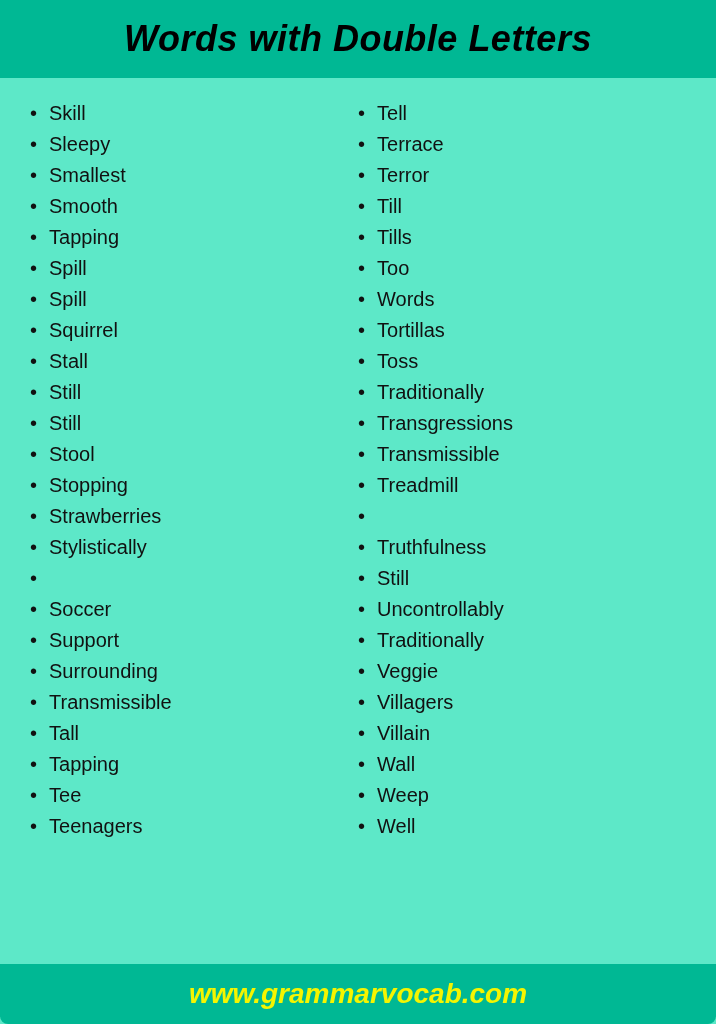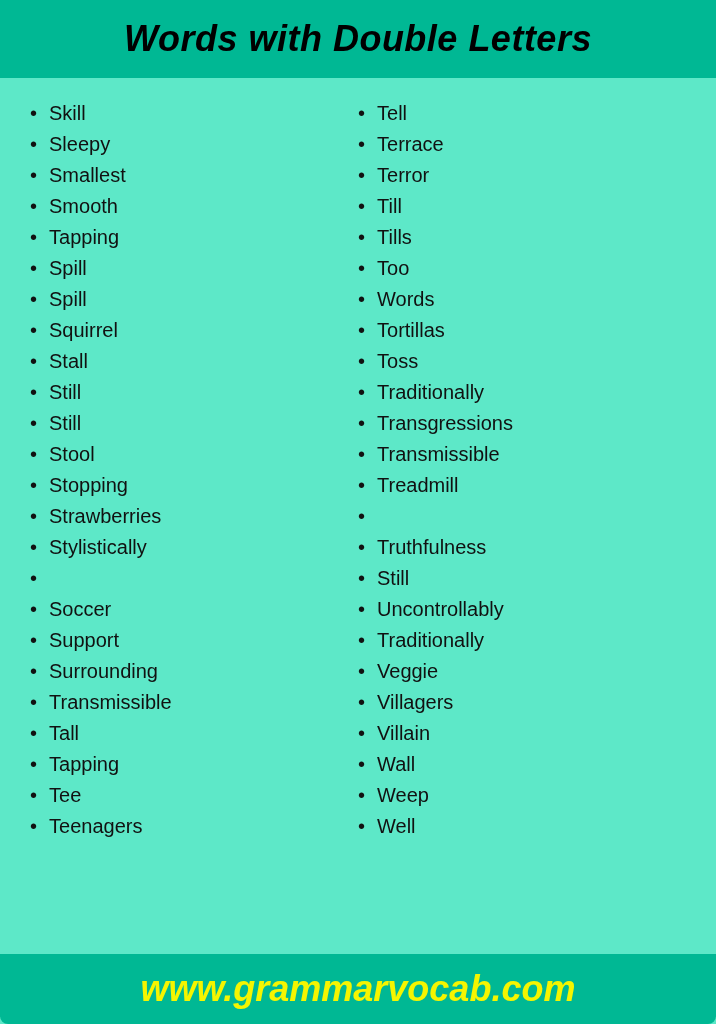--- a/index.html
+++ b/index.html
@@ -74,21 +74,21 @@
 
     .footer {
       background-color: #00b894;
       padding: 14px 24px;
       text-align: center;
       border-radius: 0 0 8px 8px;
     }
 
     .footer-url {
       color: #f5f500;
-      font-size: 36px;
+      font-size: 28px;
       font-weight: 900;
       font-style: italic;
     }
   </style>
 </head>
 <body>
 
 <div class="page-wrapper">
   <div class="header">
     <h1>Words with Double Letters</h1>

